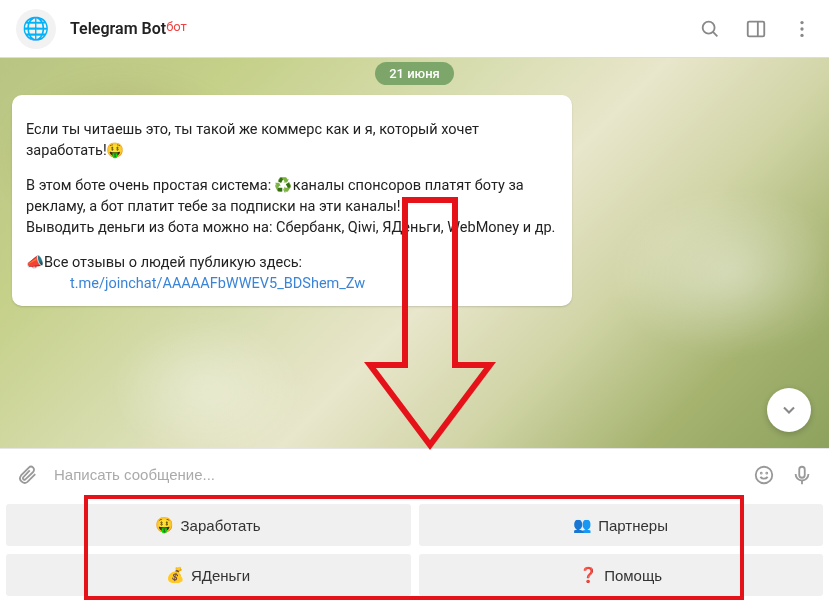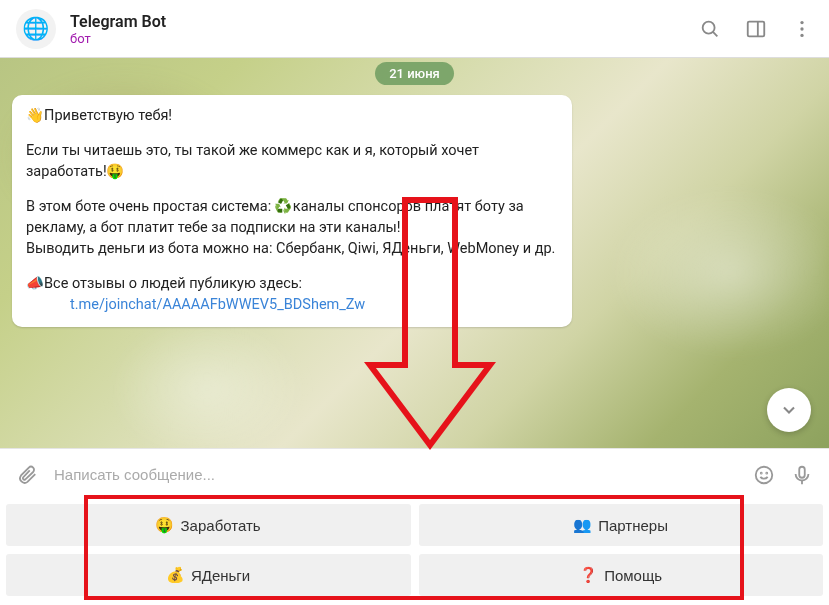--- a/index.html
+++ b/index.html
@@ -1,22 +1,22 @@
 <!DOCTYPE html>
 <html><head>
 <meta charset="utf-8">
 <style>
 * { margin: 0; padding: 0; box-sizing: border-box; }
 body { font-family: -apple-system, BlinkMacSystemFont, "Segoe UI", Roboto, sans-serif; width: 829px; height: 605px; overflow: hidden; background: #fff; }
 
 .header { height: 58px; display: flex; align-items: center; padding: 0 16px; background: #fff; border-bottom: 1px solid #ddd; }
 .avatar-circle { width: 40px; height: 40px; border-radius: 50%; background: #f2f2f2; display: flex; align-items: center; justify-content: center; font-size: 22px; margin-right: 14px; }
-.header-titles { flex: 1; display: flex; flex-direction: column; }
+.header-titles { flex: 1; display: flex; flex-direction: row; }
 .chat-title { font-size: 16px; font-weight: 600; color: #222; }
-.chat-subtitle { font-size: 13px; color: #a21caf; }
+.chat-subtitle { font-size: 13px; color: #ef4444; }
 .header-icons { display: flex; gap: 24px; align-items: center; }
 .hicon { color: #888; cursor: pointer; display: flex; }
 
 .chat-area { position: relative; height: 390px; background: linear-gradient(135deg, #b8c583 0%, #c5d089 20%, #d8ddb0 40%, #e8e6cb 55%, #d0d4a5 70%, #a5b36f 85%, #8da25e 100%); overflow: hidden; }
 .chat-area::before { content: ''; position: absolute; inset: 0; background: radial-gradient(ellipse 180px 120px at 15% 25%, rgba(150, 135, 85, 0.4), transparent 70%), radial-gradient(ellipse 200px 140px at 88% 55%, rgba(255,255,255,0.4), transparent 60%), radial-gradient(ellipse 150px 110px at 25% 85%, rgba(255,255,255,0.35), transparent 65%); filter: blur(8px); }
 
 .date-badge { position: relative; margin: 4px auto 10px; width: fit-content; padding: 4px 14px; background: rgba(115, 160, 100, 0.9); color: #fff; font-size: 13px; font-weight: 500; border-radius: 12px; z-index: 2; }
 
 .msg { position: relative; margin: 6px 12px 6px 12px; max-width: 560px; background: #fff; border-radius: 10px; padding: 10px 14px 12px; box-shadow: 0 1px 2px rgba(0,0,0,0.15); font-size: 14.5px; line-height: 1.45; color: #222; z-index: 2; }
 .msg p { margin: 0; }
@@ -71,21 +71,20 @@
           <circle cx="12" cy="19" r="1.8"></circle>
         </svg>
     </span>
   </div>
 </div>
 
 <div class="chat-area">
   <div class="date-badge">21 июня</div>
 
   <div class="msg">
-    <p>👋Приветствую тебя!</p>
     <p class="para">Если ты читаешь это, ты такой же коммерс как и я, который хочет заработать!🤑</p>
     <p class="para">В этом боте очень простая система: ♻️каналы спонсоров платят боту за рекламу, а бот платит тебе за подписки на эти каналы!</p>
     <p>Выводить деньги из бота можно на: Сбербанк, Qiwi, ЯДеньги, WebMoney и др.</p>
     <p class="para">📣Все отзывы о людей публикую здесь:</p>
     <p class="link-line"><a href="#">t.me/joinchat/AAAAAFbWWEV5_BDShem_Zw</a></p>
   </div>
 
   <div class="scroll-down">
     <svg width="20" height="20" viewBox="0 0 24 24" fill="none" stroke="currentColor" stroke-width="2.5">
         <polyline points="6 9 12 15 18 9"></polyline>

